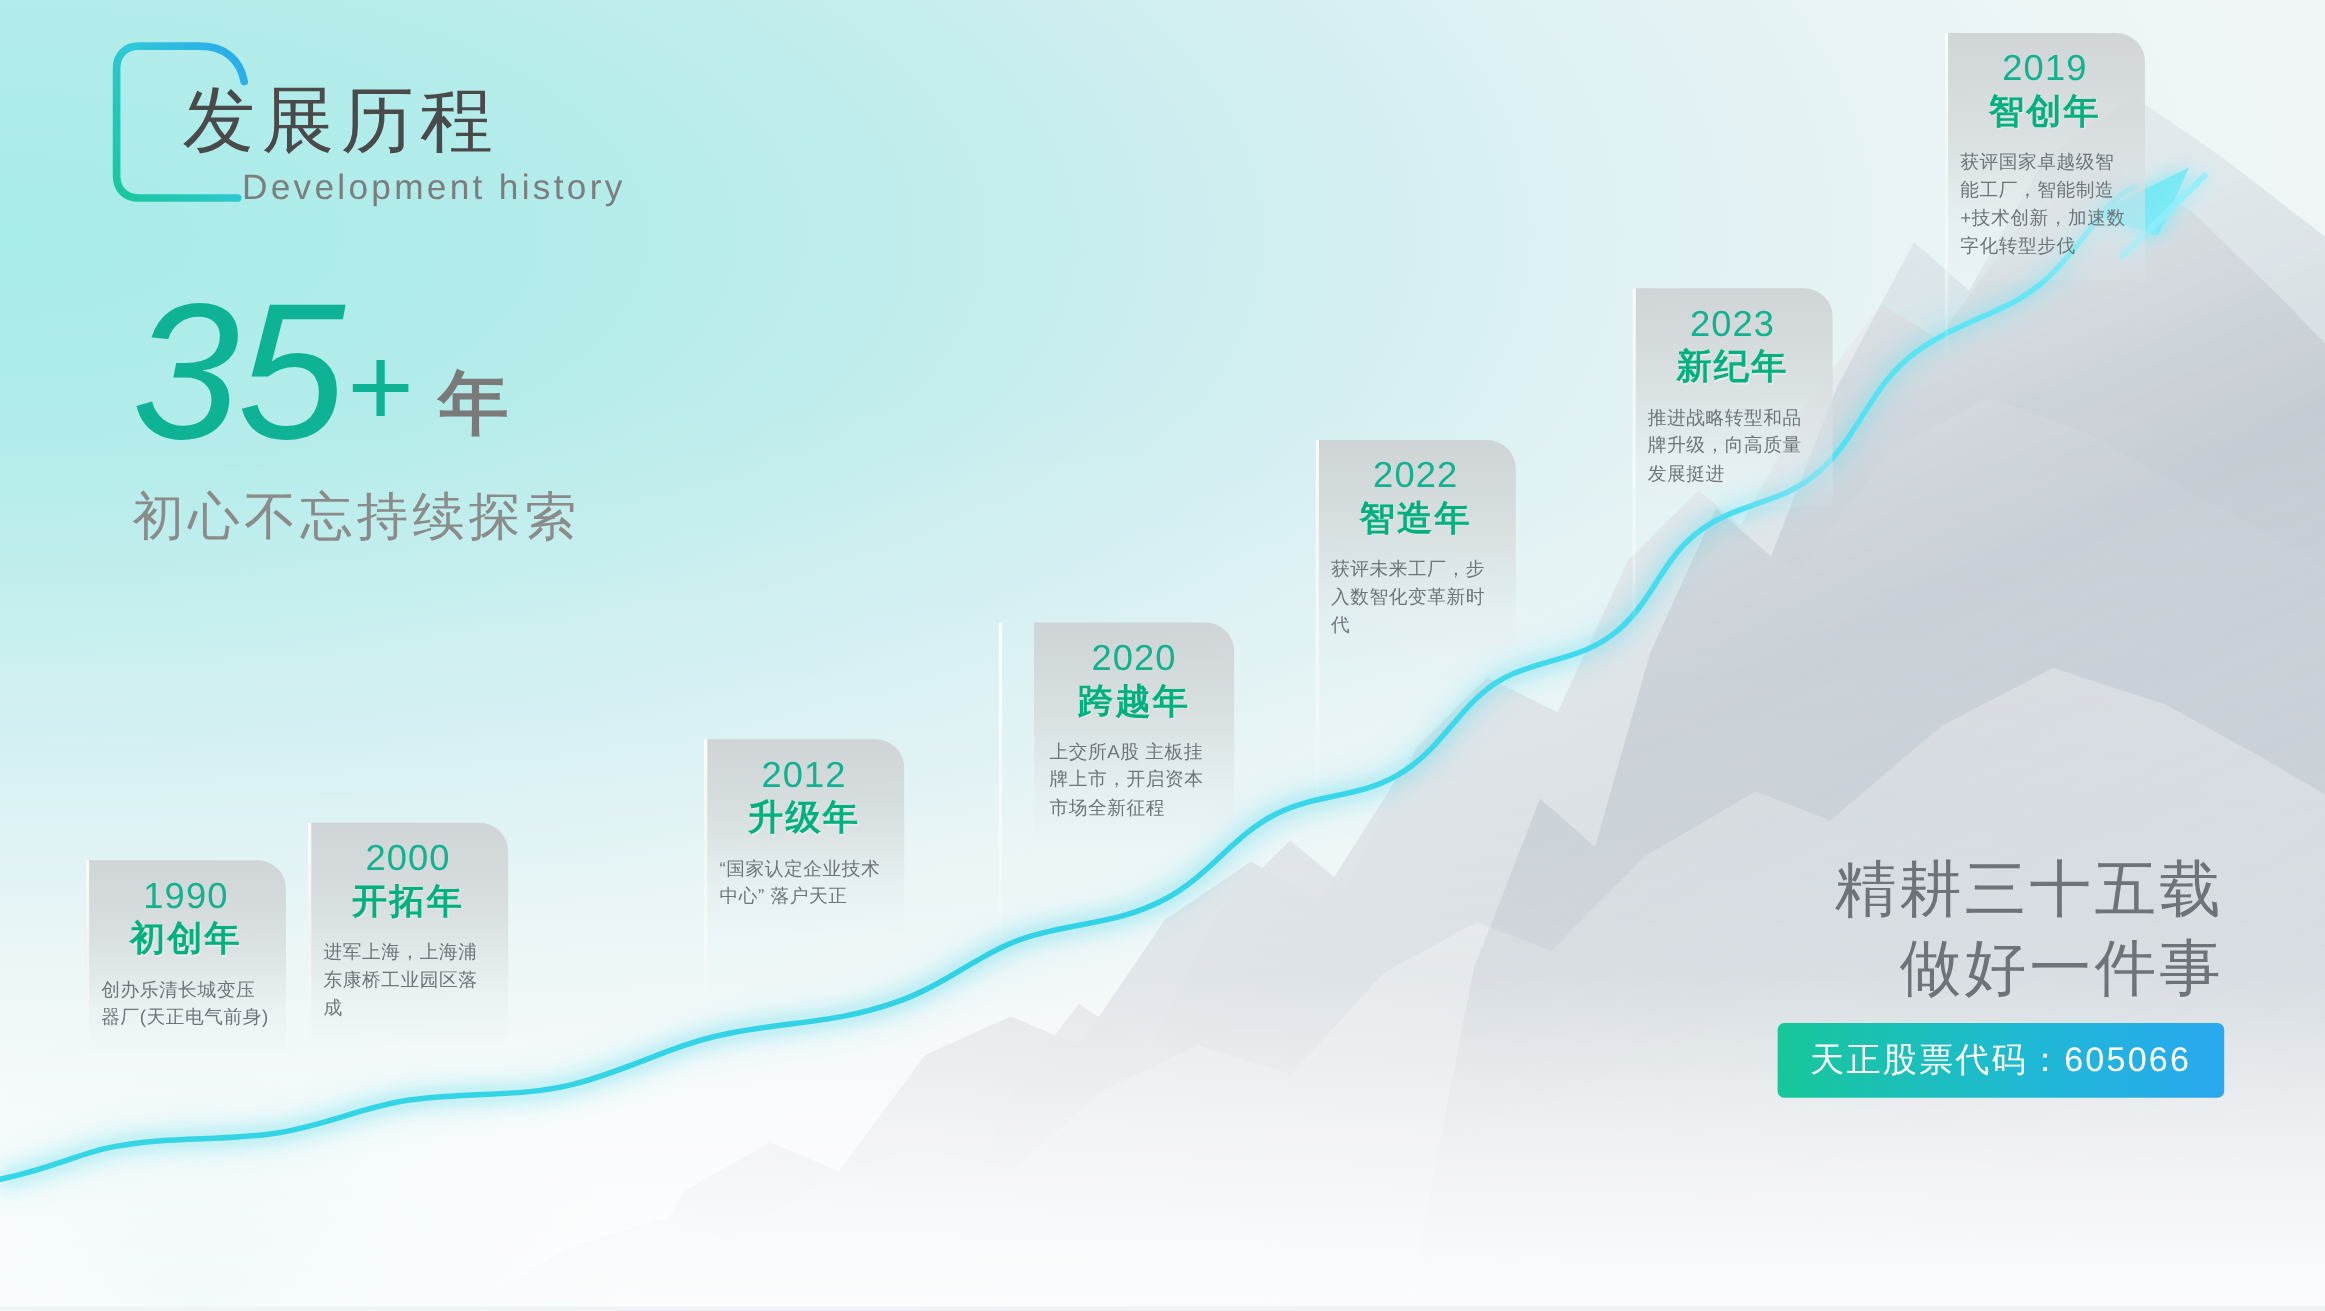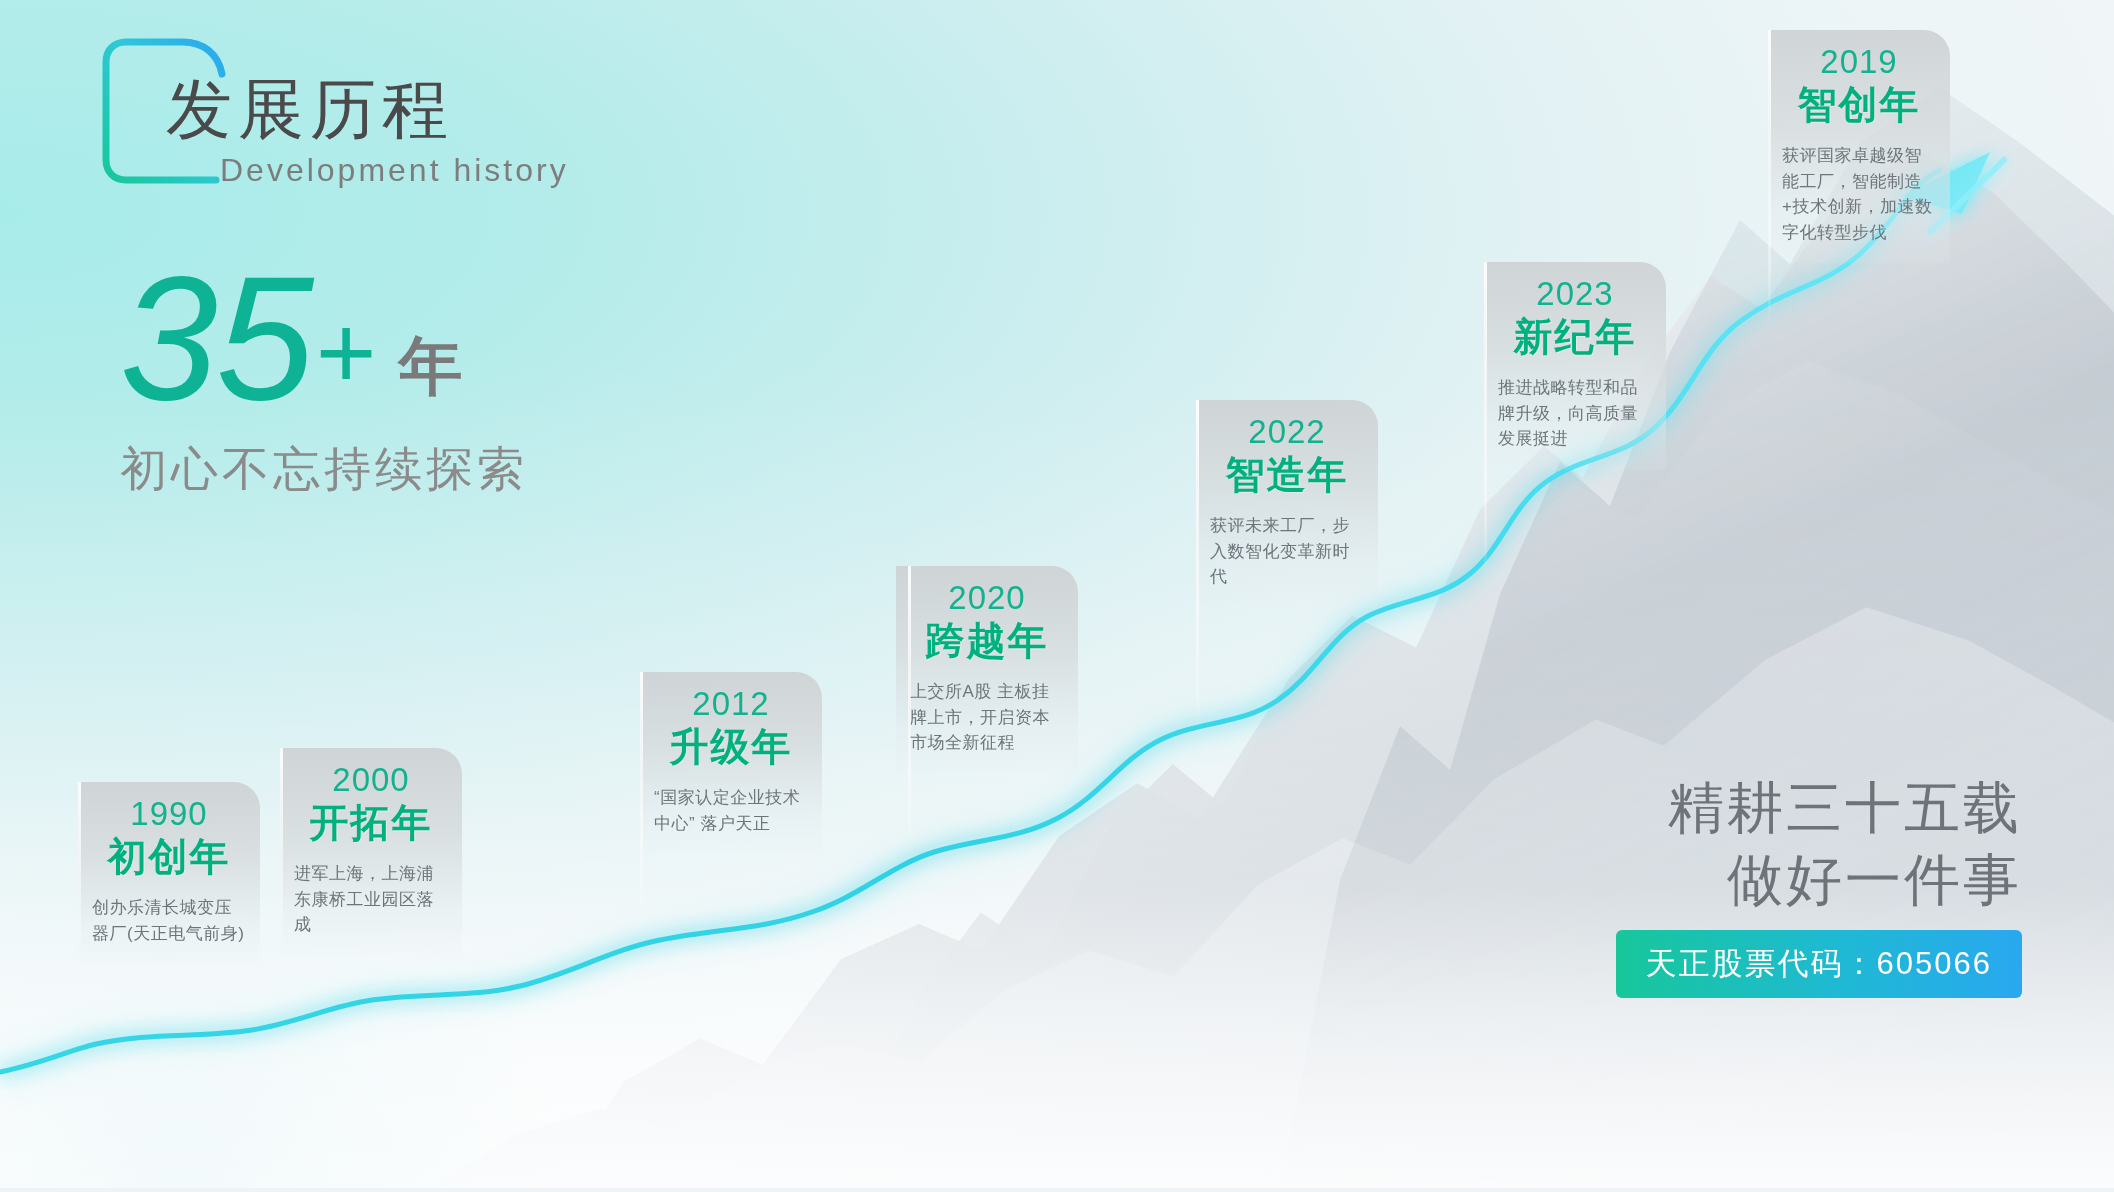--- a/index.html
+++ b/index.html
@@ -92,21 +92,21 @@
   .card{
     position:absolute;width:182px;padding:14px 14px 18px;
     box-sizing:border-box;text-align:center;
     background:linear-gradient(180deg,rgba(206,210,212,.92) 0%,rgba(214,219,221,.80) 42%,rgba(226,233,236,.42) 78%,rgba(232,240,243,.10) 100%);
     border-top-right-radius:26px;
   }
   .card .year{
     font-size:33px;line-height:1.1;color:#12b28f;font-weight:400;letter-spacing:1px;
   }
   .card .name{
-    font-size:39px;line-height:1.2;color:#00b07e;font-weight:700;letter-spacing:2px;margin-top:2px;
+    font-size:32px;line-height:1.2;color:#00b07e;font-weight:700;letter-spacing:2px;margin-top:2px;
     text-shadow:1px 1px 0 rgba(255,255,255,.35);
   }
   .card .desc{
     margin-top:14px;font-size:17px;line-height:1.5;color:#6e757a;letter-spacing:.5px;text-align:left;
   }
   .stem{
     position:absolute;width:3px;
     background:linear-gradient(180deg,rgba(255,255,255,.92) 0%,rgba(255,255,255,.45) 70%,rgba(255,255,255,0) 100%);
   }
 
@@ -221,21 +221,21 @@
   </div>
   <div class="stem" style="left:280px;top:748px;height:212px;"></div>
 
   <div class="card" style="left:640px;top:672px;">
     <div class="year">2012</div>
     <div class="name">升级年</div>
     <div class="desc">“国家认定企业技术中心” 落户天正</div>
   </div>
   <div class="stem" style="left:640px;top:672px;height:250px;"></div>
 
-  <div class="card" style="left:896px;top:566px;">
+  <div class="card" style="left:940px;top:566px;">
     <div class="year">2020</div>
     <div class="name">跨越年</div>
     <div class="desc">上交所A股 主板挂牌上市，开启资本市场全新征程</div>
   </div>
   <div class="stem" style="left:908px;top:566px;height:292px;"></div>
 
   <div class="card" style="left:1196px;top:400px;">
     <div class="year">2022</div>
     <div class="name">智造年</div>
     <div class="desc">获评未来工厂，步入数智化变革新时代</div>

